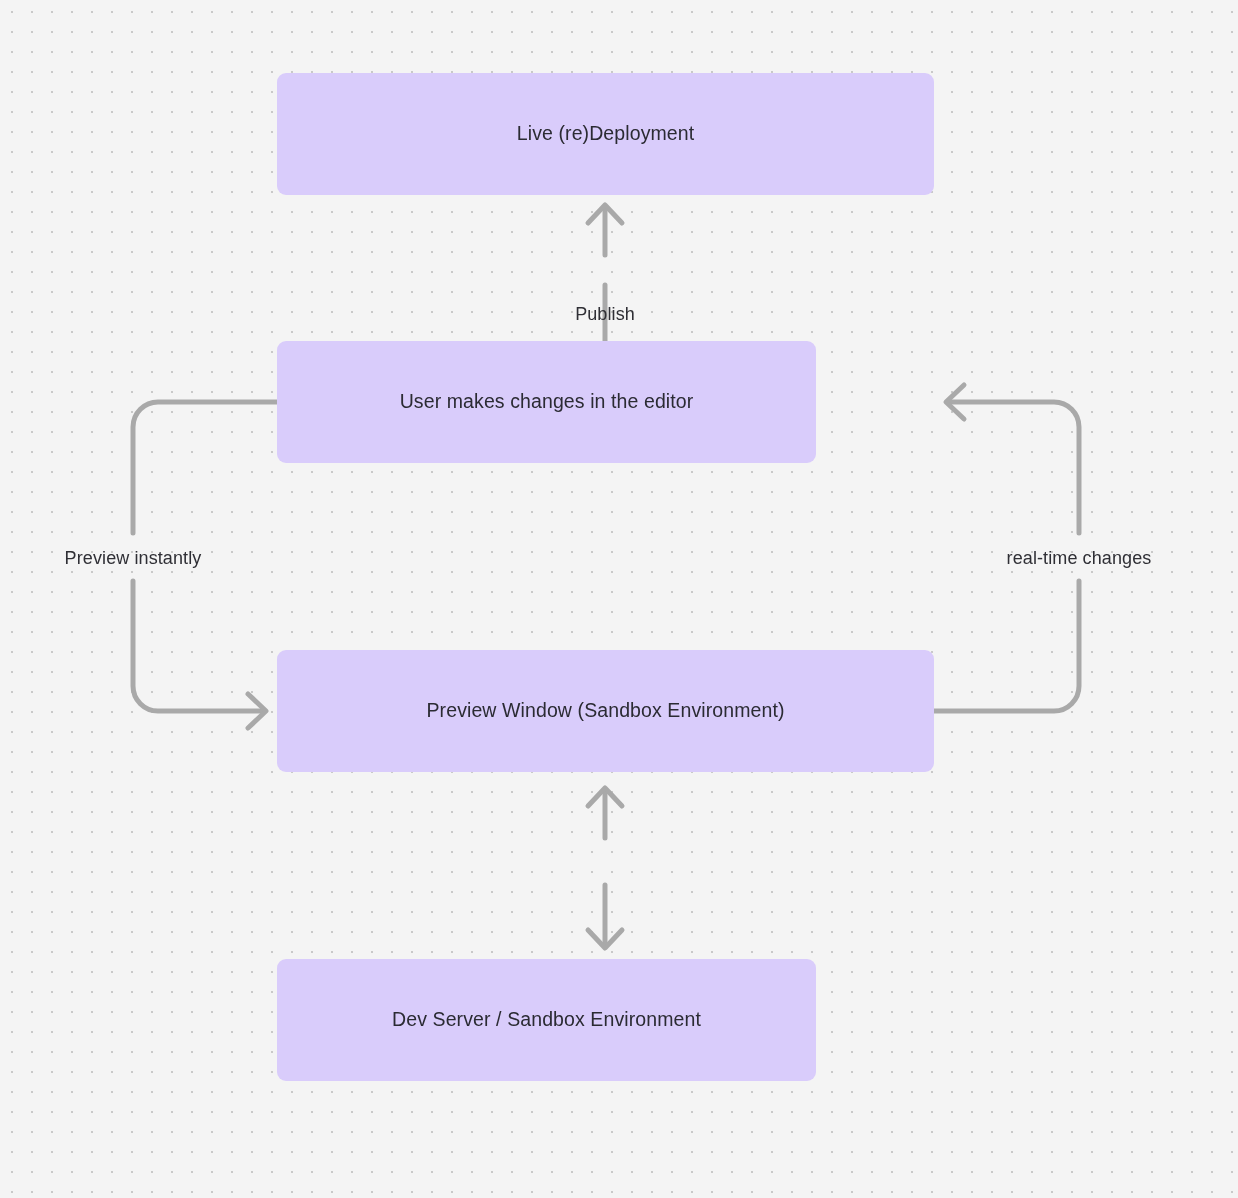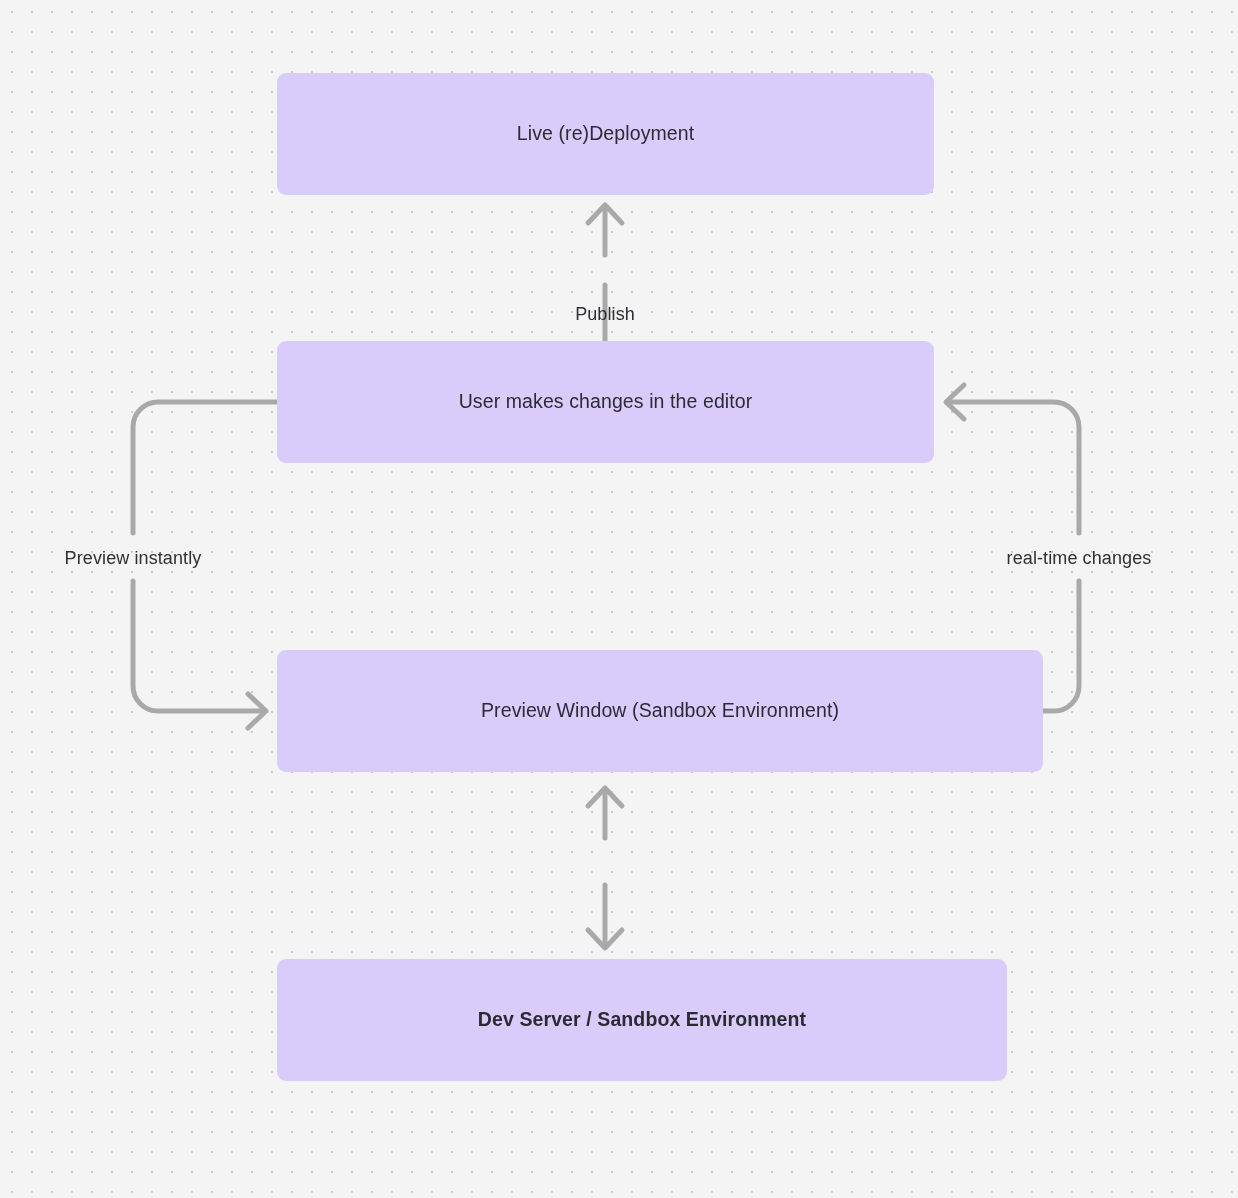--- a/index.html
+++ b/index.html
@@ -85,29 +85,29 @@
         <path d="M588 930 L605 948 L622 930"></path>
       </g>
 
     </g>
   </svg>
 
   <div class="node" style="left:277px; top:73px; width:657px; height:122px;">
     <span>Live (re)Deployment</span>
   </div>
 
-  <div class="node" style="left:277px; top:341px; width:657px; height:122px;">
+  <div class="node" style="left:277px; top:341px; width:539px; height:122px;">
     <span>User makes changes in the editor</span>
   </div>
 
-  <div class="node" style="left:277px; top:650px; width:766px; height:122px;">
+  <div class="node" style="left:277px; top:650px; width:657px; height:122px;">
     <span>Preview Window (Sandbox Environment)</span>
   </div>
 
-  <div class="node" style="left:277px; top:959px; width:730px; height:122px;font-weight:bold;">
+  <div class="node" style="left:277px; top:959px; width:539px; height:122px;">
     <span>Dev Server / Sandbox Environment</span>
   </div>
 
   <div class="edge-label" style="left:605px; top:270px;margin-top:44px;">Publish</div>
 
   <div class="edge-label" style="left:133px; top:558px;">Preview instantly</div>
 
   <div class="edge-label" style="left:1079px; top:558px;">real-time changes</div>
 
 

